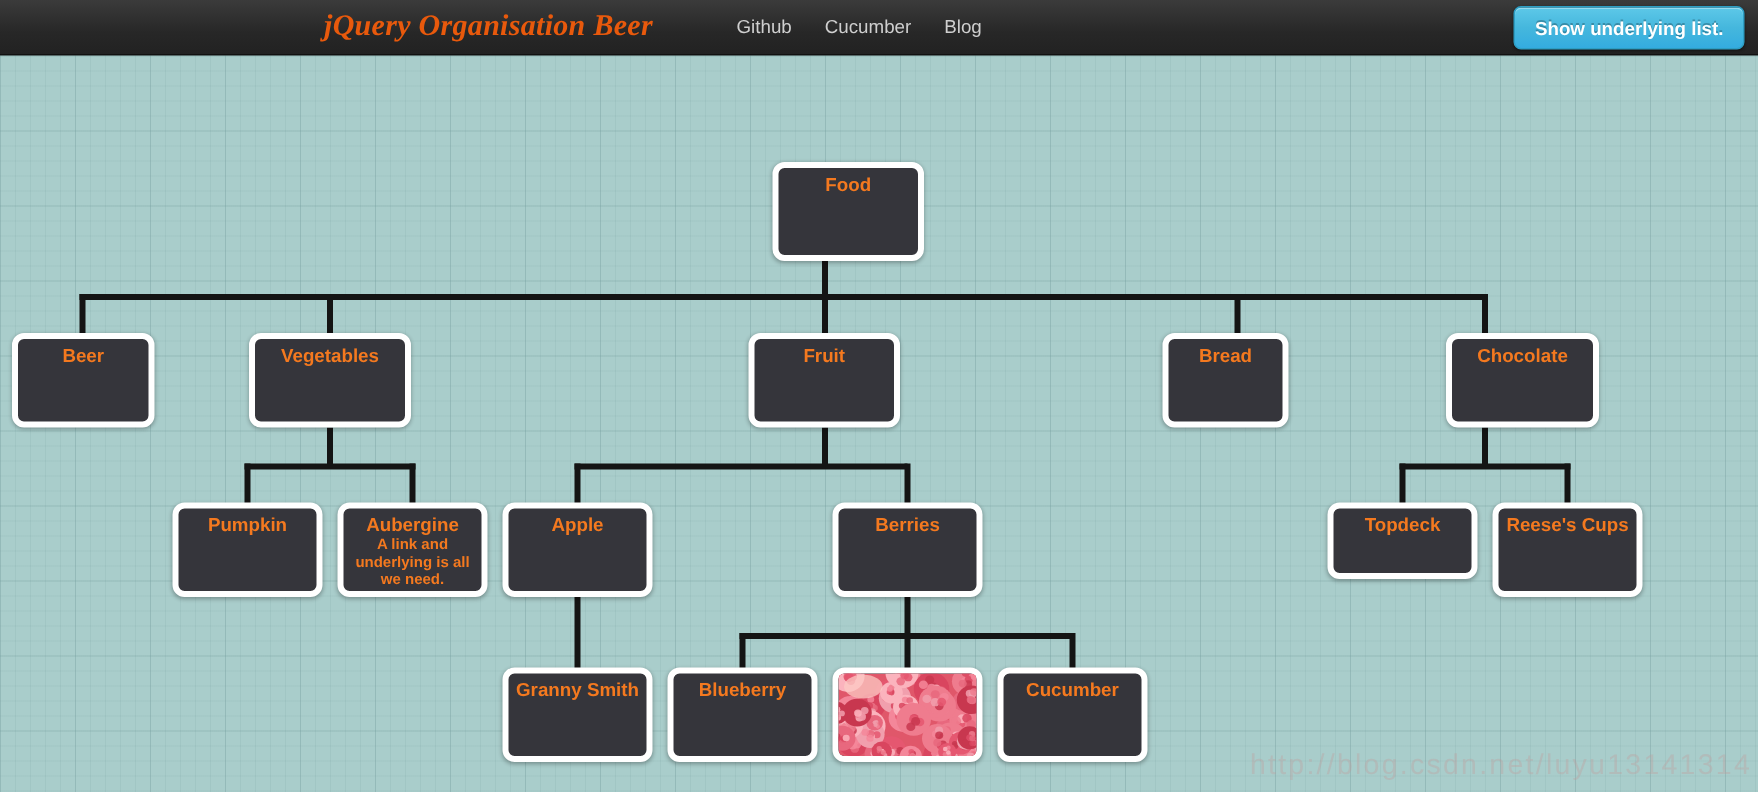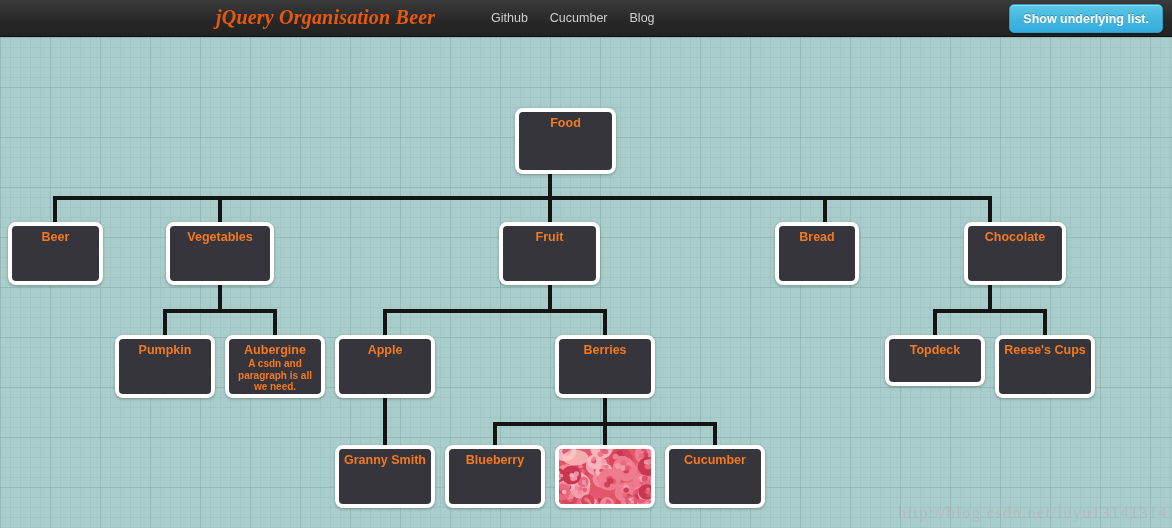--- a/index.html
+++ b/index.html
@@ -136,22 +136,22 @@
     width: 100%;
     height: 100%;
     display: block;
   }
 
   
   .watermark {
     position: absolute;
     right: 4px;
     bottom: 6px;
-    font-family: Liberation Serif, serif;
-    font-size: 16px;
+    font-family: Liberation Sans, sans-serif;
+    font-size: 19px;
     letter-spacing: 1.5px;
     color: rgba(196,150,150,0.30);
     white-space: nowrap;
     z-index: 5;
     user-select: none;
   }
 </style>
 </head>
 <body>
 
@@ -212,21 +212,21 @@
         <span class="title">Bread</span>
       </div>
       <div class="node" style="left: 939px; top: 185px; width: 102px; height: 63px; margin-left: 25px;">
         <span class="title">Chocolate</span>
       </div>
       <div class="node" style="left: 115px; top: 298px; width: 100px; height: 63px;">
         <span class="title">Pumpkin</span>
       </div>
       <div class="node" style="left: 225px; top: 298px; width: 100px; height: 63px;">
         <span class="title">Aubergine</span>
-        <span class="desc">A csdn and paragraph is all we need.</span>
+        <span class="desc">A link and underlying is all we need.</span>
       </div>
       <div class="node" style="left: 335px; top: 298px; width: 100px; height: 63px;">
         <span class="title">Apple</span>
       </div>
       <div class="node" style="left: 555px; top: 298px; width: 100px; height: 63px;">
         <span class="title">Berries</span>
       </div>
       <div class="node" style="left: 885px; top: 298px; width: 100px; height: 51px;">
         <span class="title">Topdeck</span>
       </div>

